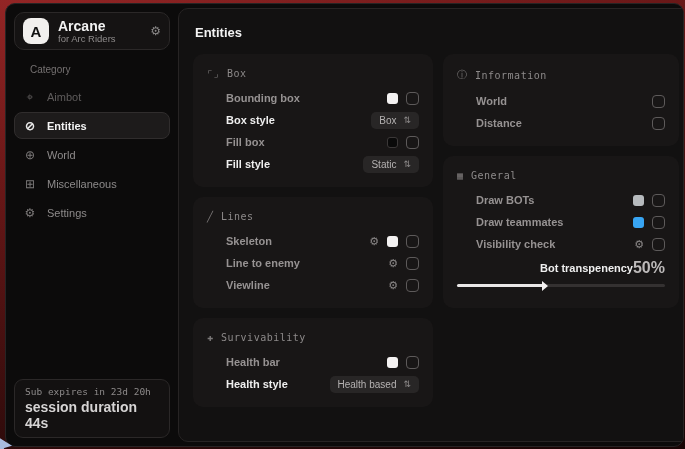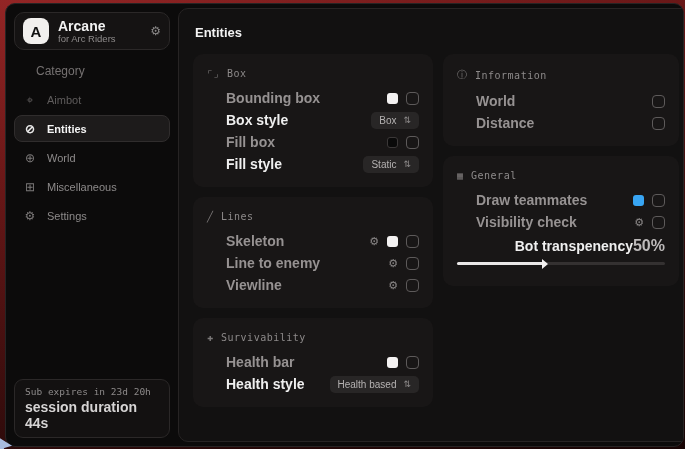--- a/index.html
+++ b/index.html
@@ -28,21 +28,21 @@
   }
   .avatar {
     width:26px; height:26px; border-radius:8px; background:#f2f0ee;
     color:#111; font-weight:bold; font-size:15px;
     display:flex; align-items:center; justify-content:center; flex:0 0 26px;
   }
   .account-text { flex:1; line-height:1.15; }
   .app-name { font-size:14px; font-weight:700; color:#f2f2f2; }
   .app-sub  { font-size:9.5px; color:#8f8c8c; }
   .acct-gear { font-size:12px; color:#8a8888; cursor:pointer; }
-  .cat-label { font-size:12px; color:#757171; margin:14px 0 8px 22px; }
+  .cat-label { font-size:10px; color:#757171; margin:14px 0 8px 16px; }
   .nav { display:flex; flex-direction:column; gap:2px; }
   .nav-item {
     display:flex; align-items:center; gap:10px;
     height:27px; padding:0 8px; border-radius:8px;
     font-size:11px; color:#8d8a8a; cursor:pointer;
     border:1px solid transparent;
   }
   .nav-item .nav-ic { font-size:12px; color:#7c7979; width:14px; text-align:center; }
   .nav-item.dim { color:#5f5c5c; }
   .nav-item.dim .nav-ic { color:#565353; }
@@ -73,21 +73,21 @@
     background:#181616; border-radius:10px; padding:10px 14px 12px 14px;
     width:100%;
   }
   .card-head { display:flex; align-items:center; gap:8px; margin:4px 0 8px 0; }
   .head-ic { font-size:10px; color:#7b7878; font-family:"DejaVu Sans Mono", monospace; }
   .head-title {
     font-family:"DejaVu Sans Mono", monospace;
     font-size:10px; color:#8d8a8a; letter-spacing:0.5px;
   }
   .row { display:flex; align-items:center; justify-content:space-between; height:22px; }
-  .lbl { font-size:14px; font-weight:600; color:#969292;padding-left:19px; }
+  .lbl { font-size:11px; font-weight:600; color:#969292;padding-left:19px; }
   .lbl.bright { color:#efefef; font-weight:700; }
   .ctrls { display:flex; align-items:center; gap:8px; }
   .checkbox {
     width:13px; height:13px; border:1.5px solid #5d5a5a; border-radius:4px;
     background:transparent; cursor:pointer; flex:0 0 13px;
   }
   .swatch { width:11px; height:11px; border-radius:3px; cursor:pointer; flex:0 0 11px; }
   .swatch.bordered { border:1px solid #3b3838; }
   .row-gear { font-size:11px; color:#8a8787; cursor:pointer; }
   .dropdown {
@@ -285,20 +285,27 @@
             </span>
           </div>
         </section>
 
         <section class="card">
           <div class="card-head">
             <span class="head-ic">▦</span>
             <span class="head-title">General</span>
           </div>
           <div class="row">
+            <span class="lbl">Draw BOTs</span>
+            <span class="ctrls">
+              <span class="swatch" style="background: rgb(182, 186, 189);"></span>
+              <span class="checkbox"></span>
+            </span>
+          </div>
+          <div class="row">
             <span class="lbl">Draw teammates</span>
             <span class="ctrls">
               <span class="swatch" style="background: rgb(56, 165, 243);"></span>
               <span class="checkbox"></span>
             </span>
           </div>
           <div class="row">
             <span class="lbl">Visibility check</span>
             <span class="ctrls">
               <span class="row-gear">⚙</span>

